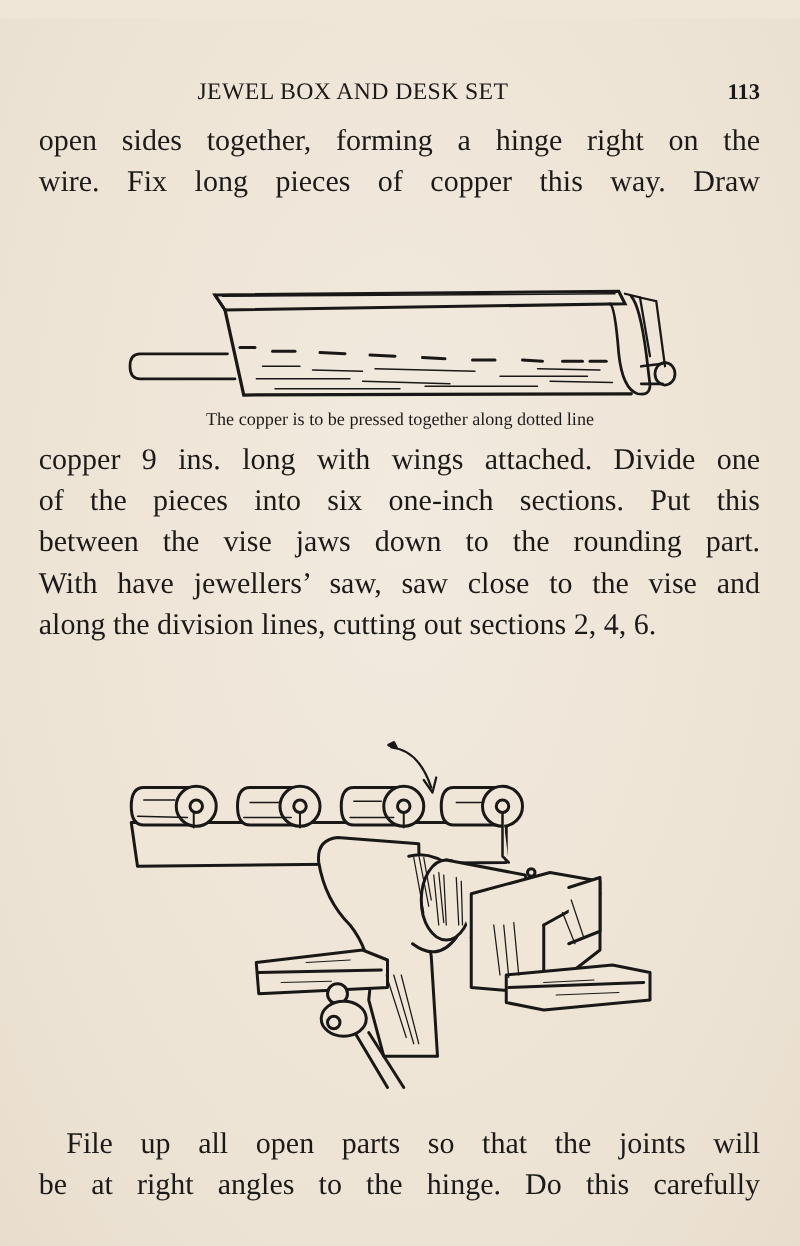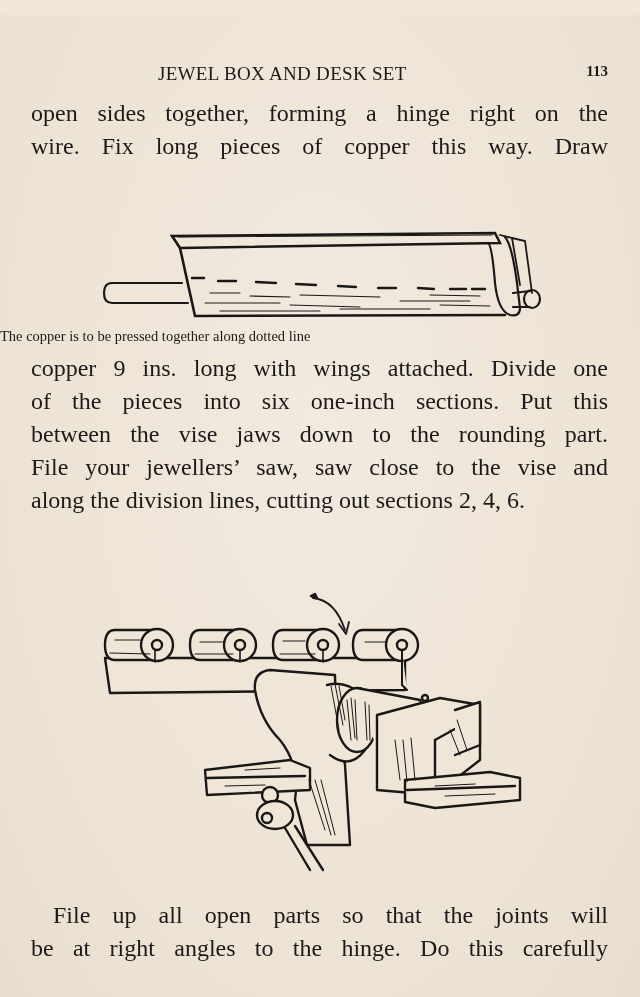--- a/index.html
+++ b/index.html
@@ -14,34 +14,34 @@
     background: radial-gradient(ellipse at 50% 40%, #f2eadf 0%, #ede3d4 70%, #e8ddcd 100%); }
   .header {
     position: absolute; top: 48px; left: 0; width: 640px; height: 24px;
   }
   .running-title {
     position: absolute; left: 158px; top: 0;
     font-family: "Liberation Serif", serif; font-size: 19px; letter-spacing: 0.3px;
   }
   .page-number {
     position: absolute; right: 32px; top: 0;
-    font-family: "Liberation Serif", serif; font-size: 15px; font-weight: bold;
+    font-family: "Liberation Serif", serif; font-size: 18px; font-weight: bold;
   }
   .para {
     position: absolute; left: 31px; width: 577px;
     font-family: "Liberation Serif", serif; font-size: 24px; line-height: 33px;
   }
   .line { display: block; text-align: justify; text-align-last: justify; white-space: nowrap; }
   .line.last { text-align-last: left; }
   .p1 { top: 82px; }
   .p2 { top: 337px; }
   .p3 { top: 884px; }
   .p3 .indent { padding-left: 22px; }
   .caption1 {
-    position: absolute; top: 313px; left: 0; width: 640px; text-align: left;
+    position: absolute; top: 313px; left: 0; width: 640px; text-align: center;
     font-family: "Liberation Serif", serif; font-size: 14.5px;
   }
   .caption2 {
     position: absolute; left: 31px; top: 722px; width: 148px;
     font-family: "Liberation Serif", serif; font-size: 14.5px; line-height: 16px;
   }
   .caption2 .cl { display: block; text-align: justify; text-align-last: justify; white-space: nowrap; }
   .caption2 .cl.last { text-align-last: left; }
   .fig1 { position: absolute; left: 100px; top: 208px; width: 445px; height: 100px; }
   .fig2 { position: absolute; left: 95px; top: 575px; width: 440px; height: 290px; }
@@ -108,21 +108,21 @@
       </g>
     </svg>
   </div>
 
   <div class="caption1">The copper is to be pressed together along dotted line</div>
 
   <div class="para p2">
     <span class="line">copper 9 ins. long with wings attached.  Divide one</span>
     <span class="line">of the pieces into six one-inch sections.  Put this</span>
     <span class="line">between the vise jaws down to the rounding part.</span>
-    <span class="line">File your jewellers’ saw, saw close to the vise and</span>
+    <span class="line">With have jewellers’ saw, saw close to the vise and</span>
     <span class="line last">along the division lines, cutting out sections 2, 4, 6.</span>
   </div>
 
   <div class="fig2">
     <svg width="440" height="290" viewBox="0 0 440 290">
       <g fill="none" stroke="#1a1816" stroke-width="2.4" stroke-linejoin="round" stroke-linecap="round">
 
         <path d="M218,8 Q240,10 250,40" stroke-width="1.8"></path>
         <path d="M244,34 L251,44 L254,32" stroke-width="1.8"></path>
         <path d="M216,6 l4,-2 l2,4 z" fill="#1a1816"></path>

